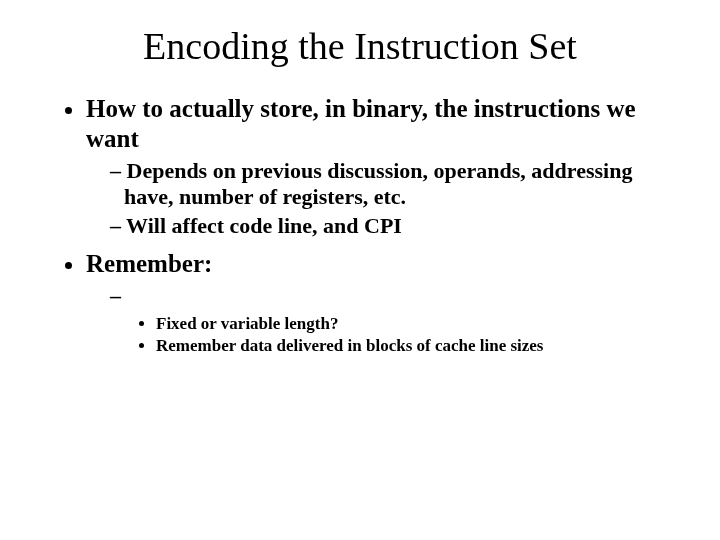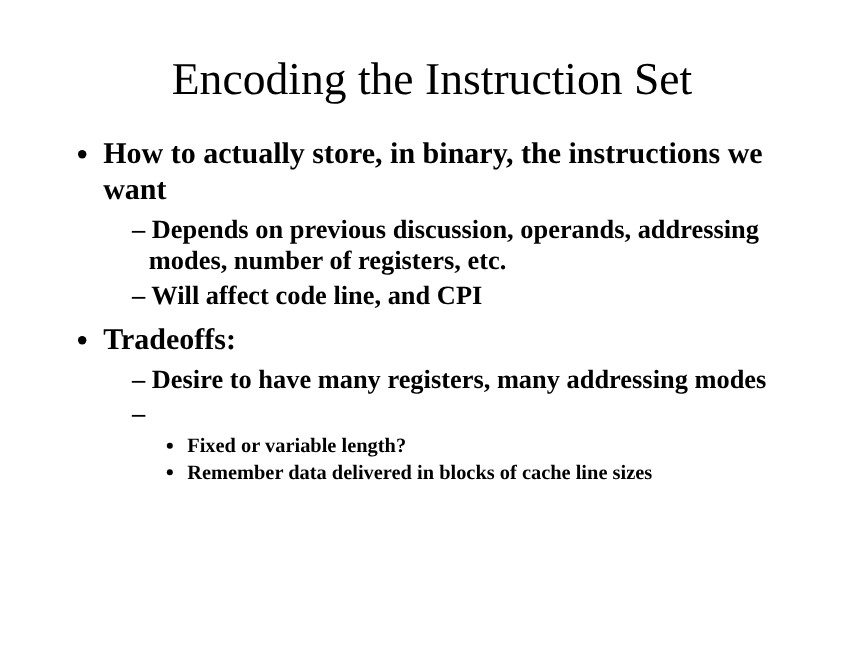--- a/index.html
+++ b/index.html
@@ -8,21 +8,21 @@
     width: 720px;
     height: 540px;
     background: #ffffff;
     font-family: "Times New Roman", Times, serif;
     color: #000;
   }
   .slide {
     box-sizing: border-box;
     width: 720px;
     height: 540px;
-    padding: 44px 58px 20px 58px;
+    padding: 24px 58px 20px 58px;
   }
   .title {
     text-align: center;
     font-size: 38px;
     font-weight: 400;
     margin: 0 0 26px 0;
   }
   ul.level1 {
     list-style-type: disc;
     margin: 0;
@@ -66,28 +66,27 @@
 </head>
 <body>
 
 <div class="slide">
   <h1 class="title">Encoding the Instruction Set</h1>
 
   <ul class="level1">
     <li>
       <span>How to actually store, in binary, the instructions we want</span>
       <ul class="level2">
-        <li>Depends on previous discussion, operands, addressing modes, number of registers, etc.</li>
+        <li>Depends on previous discussion, operands, addressing have, number of registers, etc.</li>
         <li>Will affect code line, and CPI</li>
       </ul>
     </li>
     <li>
-      <span>Tradeoffs:</span>
+      <span>Remember:</span>
       <ul class="level2">
-        <li>Desire to have many registers, many addressing modes</li>
         <li>
           <ul class="level3">
             <li>Fixed or variable length?</li>
             <li>Remember data delivered in blocks of cache line sizes</li>
           </ul>
         </li>
       </ul>
     </li>
   </ul>
 </div>

